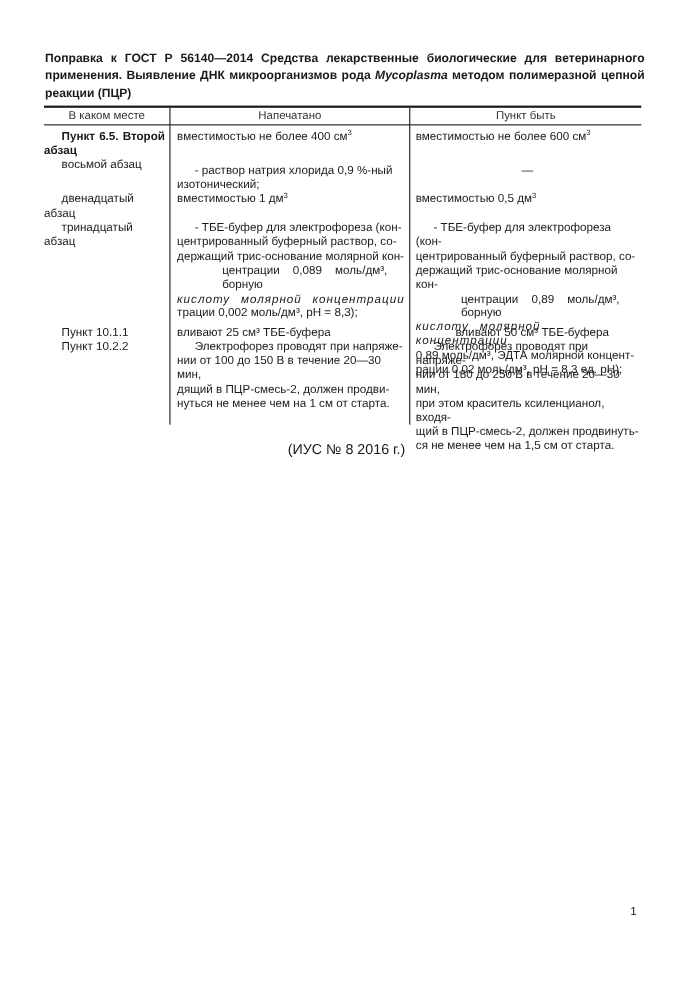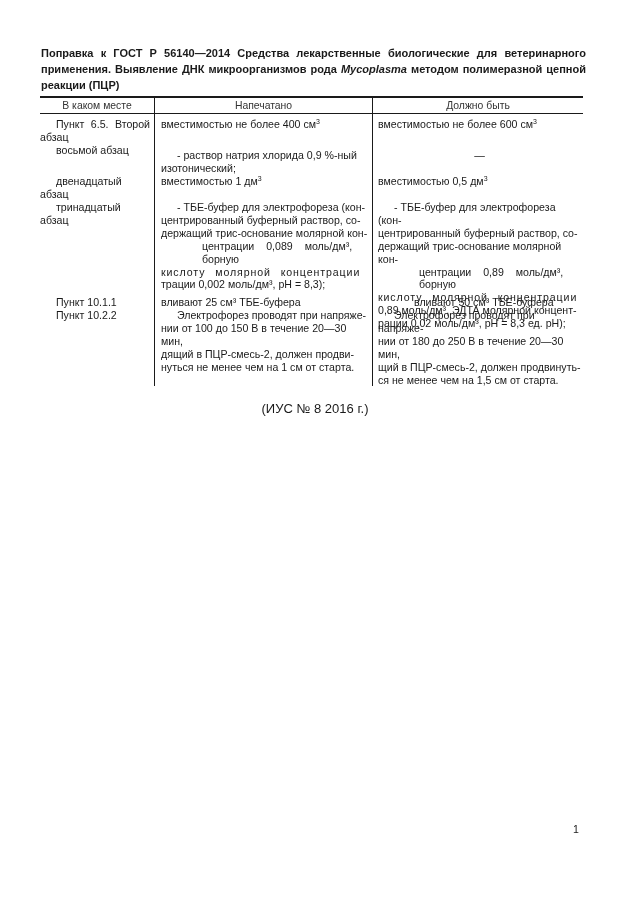--- a/index.html
+++ b/index.html
@@ -28,48 +28,48 @@
     .h1 { left: 0; width: 114px; }
     .h2 { left: 115px; width: 217px; }
     .h3 { left: 333px; width: 210px; }
     .cell {
       position: absolute; font-size: 10.6px; line-height: 12.9px;
     }
     .c1 { left: 0; width: 110px; }
     .c2 { left: 121px; width: 207px; }
     .c3 { left: 338px; width: 203px; }
     .ind { text-indent: 16px; }
-    .just { text-align: justify; }
+    .just { text-align: justify; font-weight: bold; }
     .center { text-align: center; }
     sup { font-size: 7px; line-height: 0; vertical-align: 4px; }
     .footer-ref {
       position: absolute; left: 0; width: 630px; top: 401px;
       text-align: center; font-size: 13px;
     }
     .page-num {
       position: absolute; left: 573px; top: 823px; font-size: 10.6px;
     }
     .p-line { display: block; }
-    .wide { letter-spacing: 0.9px; word-spacing: 6px; }
+    .wide { letter-spacing: 0.9px; word-spacing: 6px; font-style: italic; }
     .wide2 { word-spacing: 9px; padding-left: 41px; }
   </style>
 </head>
 <body>
 
 <div class="title"><span>Поправка к ГОСТ Р 56140—2014 Средства лекарственные биологические для ветеринарного применения. Выявление ДНК микроорганизмов рода </span><i>Mycoplasma</i><span> методом полимеразной цепной реакции (ПЦР)</span></div>
 
 <div class="table">
   <div class="top-rule"></div>
   <div class="head-rule"></div>
   <div class="vline v1"></div>
   <div class="vline v2"></div>
 
   <div class="hcell h1">В каком месте</div>
   <div class="hcell h2">Напечатано</div>
-  <div class="hcell h3">Должно быть</div>
+  <div class="hcell h3">Пункт быть</div>
 
   <div class="cell c1 ind just" style="top:22px;">Пункт 6.5. Второй абзац</div>
   <div class="cell c2" style="top:22px;"><span>вместимостью не более 400 см</span><sup>3</sup></div>
   <div class="cell c3" style="top:22px;"><span>вместимостью не более 600 см</span><sup>3</sup></div>
 
   <div class="cell c1 ind" style="top:48px;">восьмой абзац</div>
   <div class="cell c2 ind" style="top:53px;">- раствор натрия хлорида 0,9 %-ный изотонический;</div>
   <div class="cell c3 center" style="top:53px;">—</div>
 
   <div class="cell c1 ind" style="top:79px;">двенадцатый абзац</div>
@@ -102,19 +102,20 @@
   <div class="cell c1 ind" style="top:213px;">Пункт 10.2.2</div>
   <div class="cell c2" style="top:213px;">
     <span class="p-line ind">Электрофорез проводят при напряже-</span>
     <span class="p-line">нии от 100 до 150 В в течение 20—30 мин,</span>
     <span class="p-line">дящий в ПЦР-смесь-2, должен продви-</span>
     <span class="p-line">нуться не менее чем на 1 см от старта.</span>
   </div>
   <div class="cell c3" style="top:213px;">
     <span class="p-line ind">Электрофорез проводят при напряже-</span>
     <span class="p-line">нии от 180 до 250 В в течение 20—30 мин,</span>
+    <span class="p-line">при этом краситель ксиленцианол, входя-</span>
     <span class="p-line">щий в ПЦР-смесь-2, должен продвинуть-</span>
     <span class="p-line">ся не менее чем на 1,5 см от старта.</span>
   </div>
 </div>
 
 <div class="footer-ref">(ИУС № 8  2016 г.)</div>
 <div class="page-num">1</div>
 
 </body></html>

